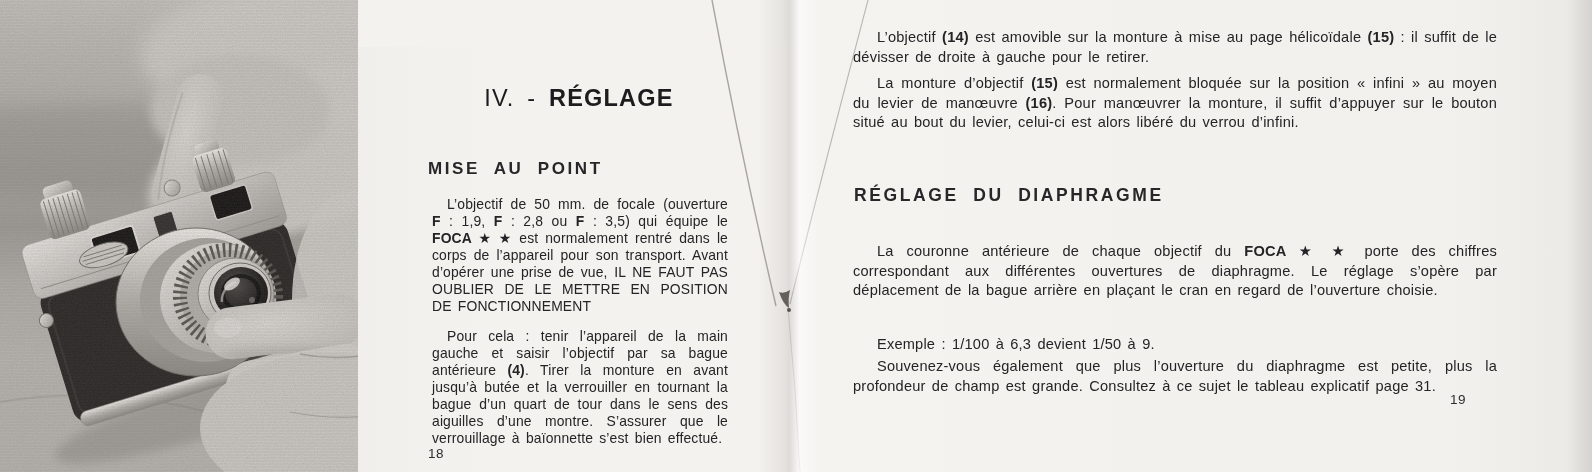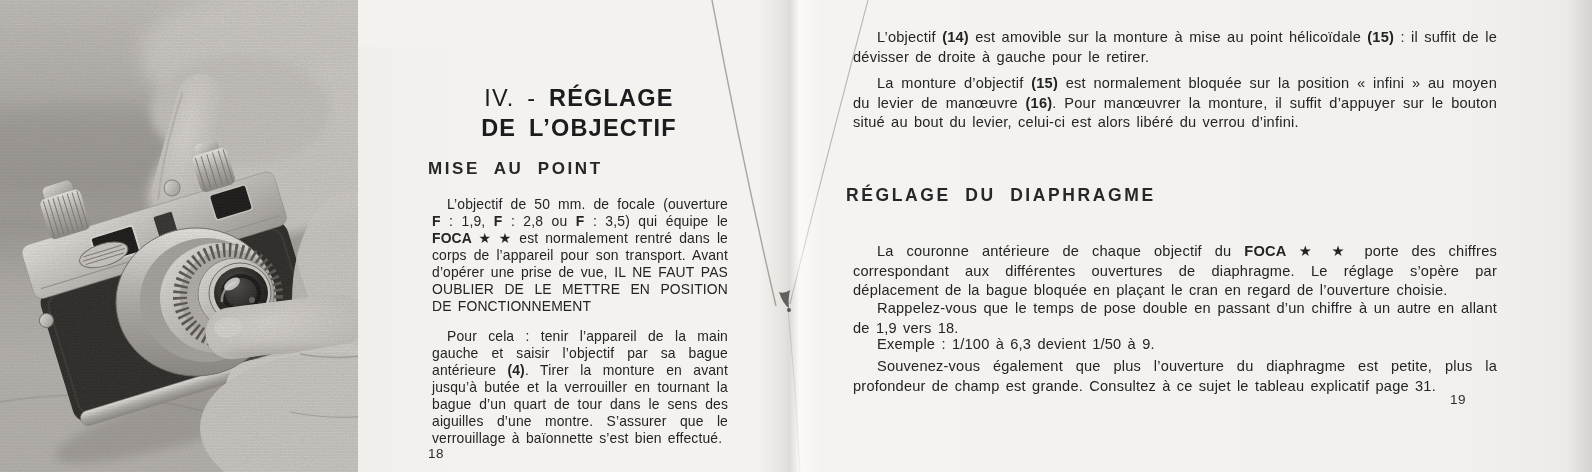--- a/index.html
+++ b/index.html
@@ -25,21 +25,21 @@
   .title {
     position: absolute; top: 36px; left: 5px; width: 432px; margin: 0;
     text-align: center; font-size: 23.5px; line-height: 30px;
     font-weight: 400; letter-spacing: 1.2px; word-spacing: 5px; color: #1c1c1e;
   }
   .heading {
     margin: 0; position: absolute; font-weight: 700; font-size: 17px;
     letter-spacing: 2.6px; word-spacing: 7px; color: #27272a; white-space: nowrap;
   }
   .page.left  .heading { left: 70px; top: 112px; }
-  .page.right .heading { left: 56px; top: 185px; font-size: 17.5px; }
+  .page.right .heading { left: 64px; top: 185px; font-size: 17.5px; }
 
   .lcol { position: absolute; left: 74px; top: 149px; width: 296px; }
   .lcol p {
     margin: 0; font-size: 13.9px; line-height: 17px; text-align: justify;
     text-indent: 15px; letter-spacing: 0.15px; word-spacing: 2.2px; color: #242426;
   }
   .lcol p + p { margin-top: 13px; }
 
   .page.right p.body {
     position: absolute; left: 63px; width: 644px; margin: 0;
@@ -196,36 +196,34 @@
       <g>
         <rect width="358" height="472" fill="url(#ht)"></rect>
         <rect width="358" height="472" filter="url(#grainF)" opacity="0.9"></rect>
       </g>
     </svg>
   </div>
 
   <section class="page left">
     <h1 class="title">
       <span style="display:block"><span>IV. - </span><span class="b">RÉGLAGE</span></span>
-      <span style="display:block"><span class="b">DE L’OBJECTIF</span></span>
     </h1>
     <h2 class="heading">MISE AU POINT</h2>
     <div class="lcol">
       <p><span>L’objectif de 50 mm. de focale (ouverture </span><span class="b">F</span><span> : 1,9, </span><span class="b">F</span><span> : 2,8 ou </span><span class="b">F</span><span> : 3,5) qui équipe le </span><span class="b">FOCA ★ ★</span><span> est normalement rentré dans le corps de l’appareil pour son transport. Avant d’opérer une prise de vue, IL NE FAUT PAS OUBLIER DE LE METTRE EN POSITION DE FONCTIONNEMENT</span></p>
       <p><span>Pour cela : tenir l’appareil de la main gauche et saisir l’objectif par sa bague antérieure </span><span class="b">(4)</span><span>. Tirer la monture en avant jusqu’à butée et la verrouiller en tournant la bague d’un quart de tour dans le sens des aiguilles d’une montre. S’assurer que le verrouillage à baïonnette s’est bien effectué.</span></p>
     </div>
     <div class="pagenum">18</div>
   </section>
 
   <section class="page right">
-    <p class="body rp1"><span>L’objectif </span><span class="b">(14)</span><span> est amovible sur la monture à mise au point hélicoïdale </span><span class="b">(15)</span><span> : il suffit de le dévisser de droite à gauche pour le retirer.</span></p>
+    <p class="body rp1"><span>L’objectif </span><span class="b">(14)</span><span> est amovible sur la monture à mise au page hélicoïdale </span><span class="b">(15)</span><span> : il suffit de le dévisser de droite à gauche pour le retirer.</span></p>
     <p class="body rp2"><span>La monture d’objectif </span><span class="b">(15)</span><span> est normalement bloquée sur la position « infini » au moyen du levier de manœuvre </span><span class="b">(16)</span><span>. Pour manœuvrer la monture, il suffit d’appuyer sur le bouton situé au bout du levier, celui-ci est alors libéré du verrou d’infini.</span></p>
     <h2 class="heading">RÉGLAGE DU DIAPHRAGME</h2>
-    <p class="body rp3"><span>La couronne antérieure de chaque objectif du </span><span class="b">FOCA ★ ★</span><span> porte des chiffres correspondant aux différentes ouvertures de diaphragme. Le réglage s’opère par déplacement de la bague bloquée en plaçant le cran en regard de l’ouverture choisie.</span></p>
-    <p class="body rp4"><span>Rappelez-vous que le temps de pose double en passant d’un chiffre à un autre en allant de 1,9 vers 18.</span></p>
+    <p class="body rp3"><span>La couronne antérieure de chaque objectif du </span><span class="b">FOCA ★ ★</span><span> porte des chiffres correspondant aux différentes ouvertures de diaphragme. Le réglage s’opère par déplacement de la bague arrière en plaçant le cran en regard de l’ouverture choisie.</span></p>
     <p class="body rp5"><span>Exemple : 1/100 à 6,3 devient 1/50 à 9.</span></p>
     <p class="body rp6"><span>Souvenez-vous également que plus l’ouverture du diaphragme est petite, plus la profondeur de champ est grande. Consultez à ce sujet le tableau explicatif page 31.</span></p>
     <div class="pagenum">19</div>
   </section>
 
   <svg class="creases" viewBox="0 0 1592 472" xmlns="http://www.w3.org/2000/svg">
     <path d="M712,0 Q742,160 776,306" stroke="#9b9894" stroke-width="1.4" fill="none" opacity="0.85"></path>
     <path d="M868,0 Q818,190 790,304" stroke="#a5a29d" stroke-width="1.1" fill="none" opacity="0.75"></path>
     <path d="M788,308 Q796,390 800,472" stroke="#b5b2ad" stroke-width="1" fill="none" opacity="0.5"></path>
     <path d="M779,292 q4,12 10,16 q-1,-10 1,-18 q-6,4 -11,2 z" fill="#3d3a37" opacity="0.8"></path>

